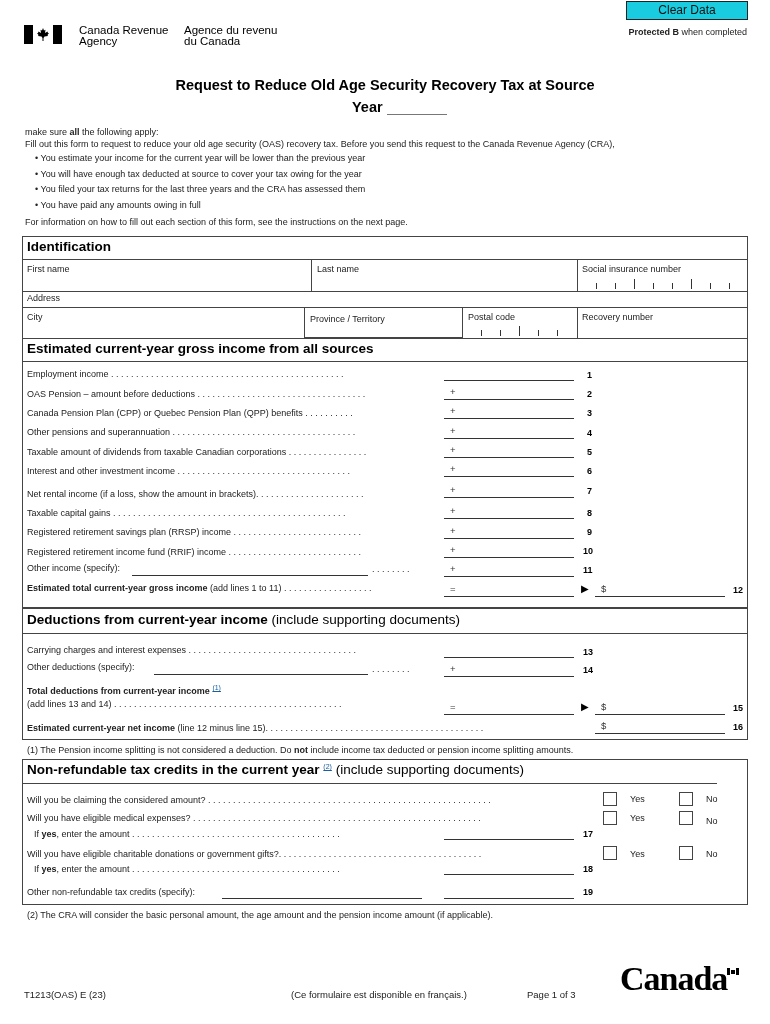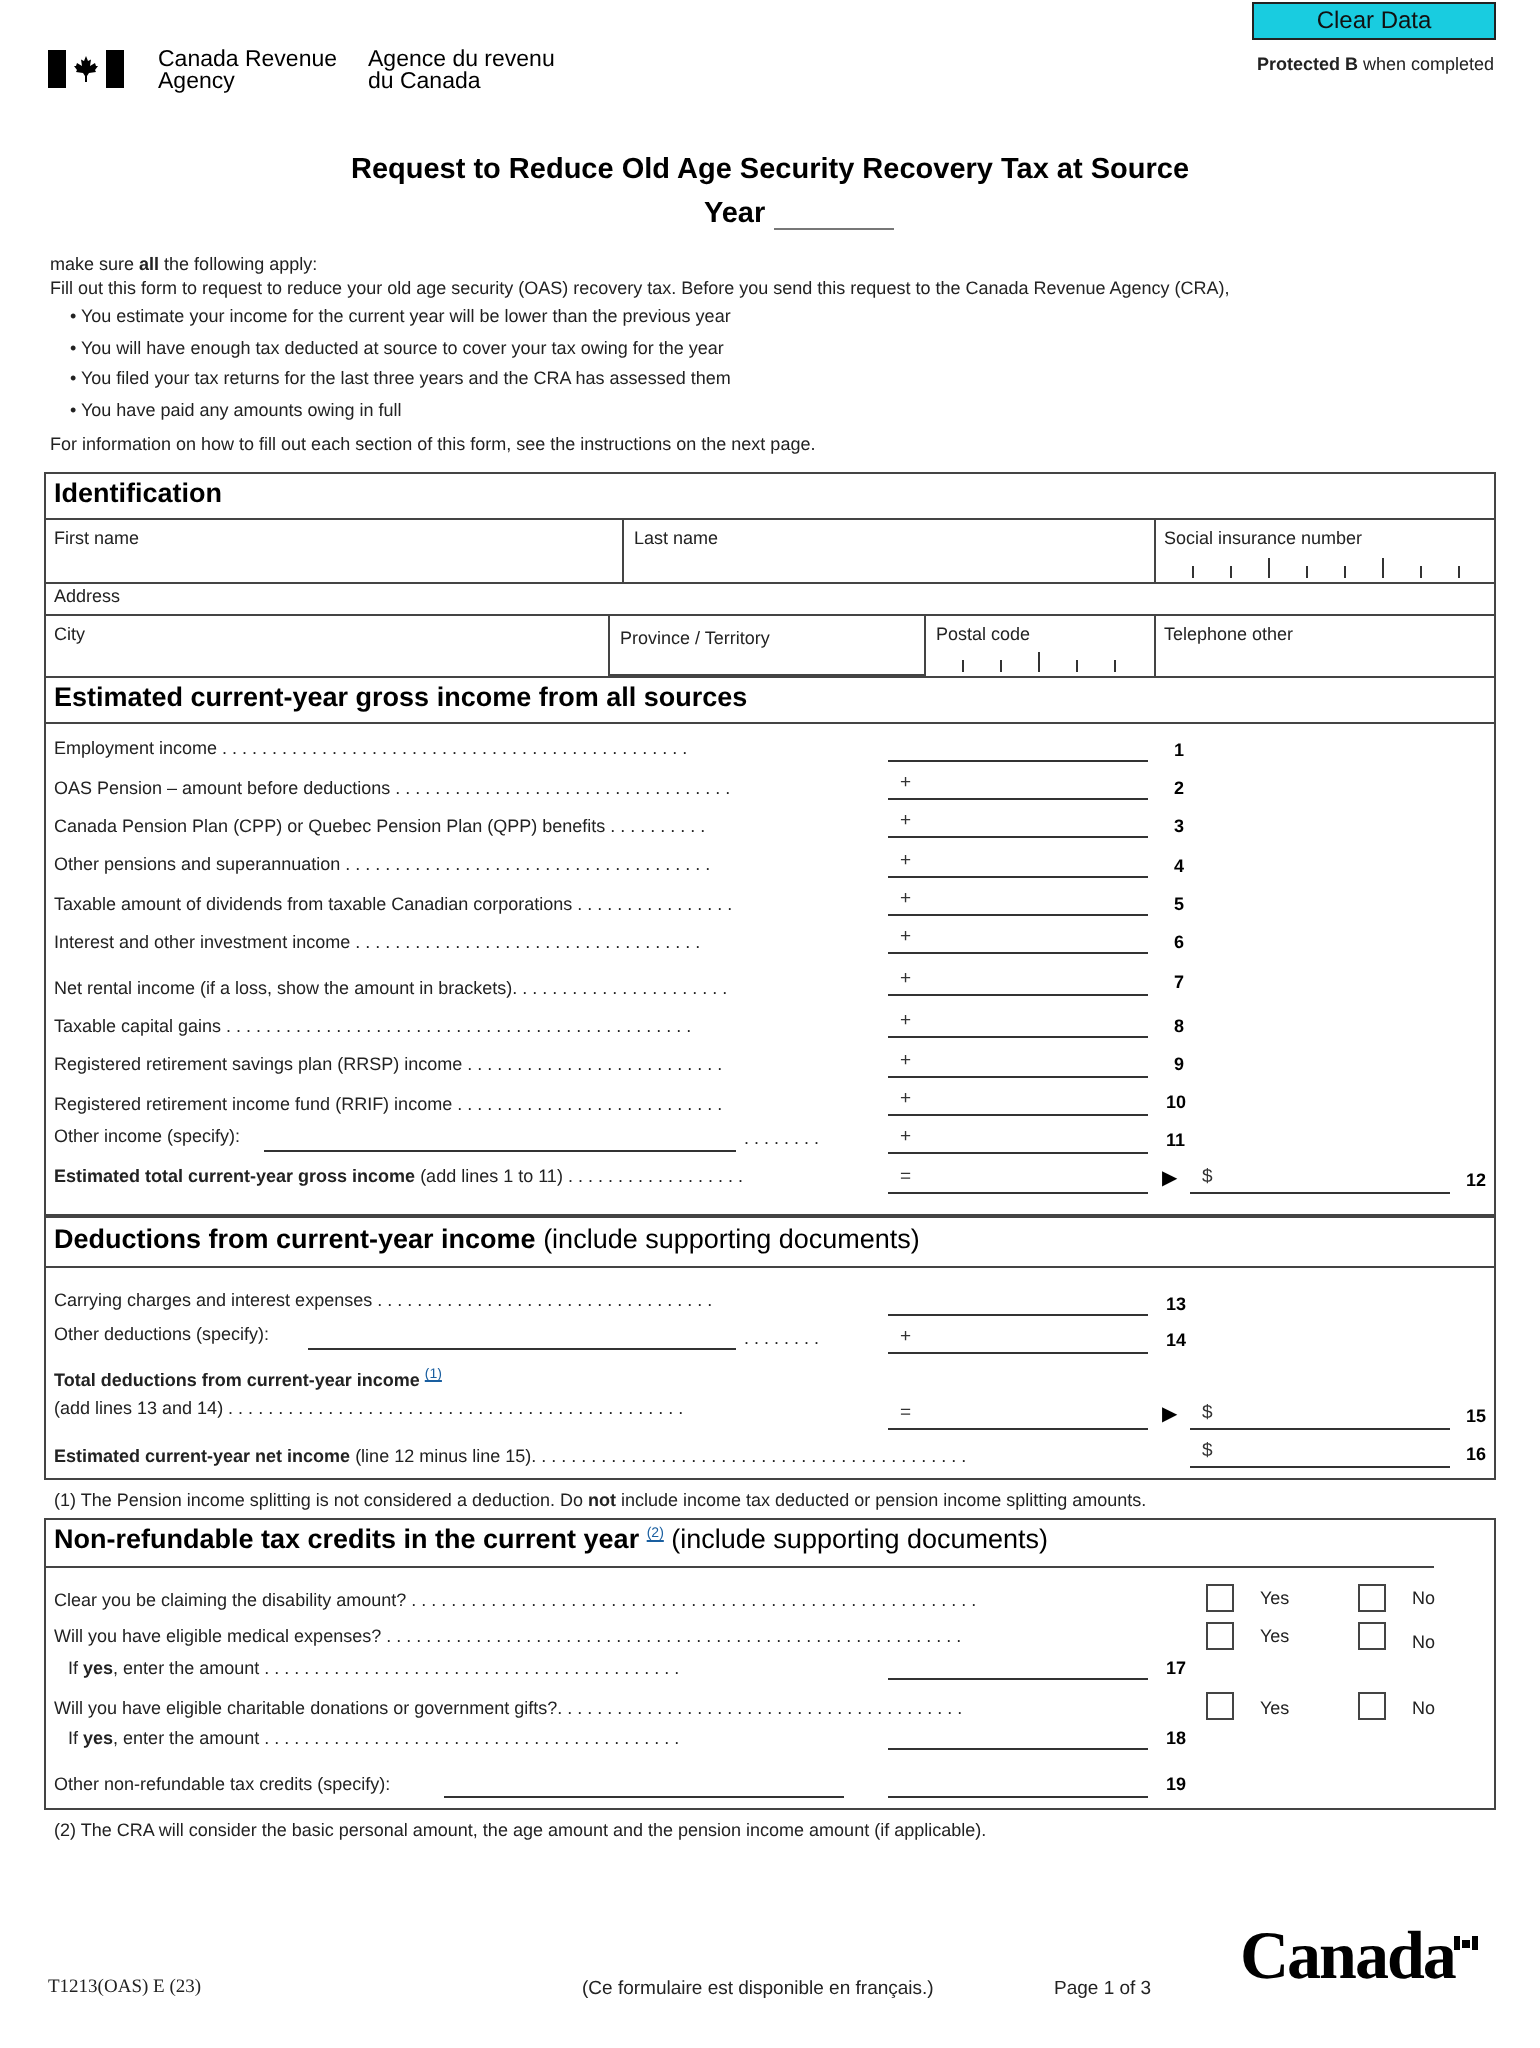--- a/index.html
+++ b/index.html
@@ -121,21 +121,21 @@
 <div class="abs vline" style="left:462px; top:307px; height:31px;"></div>
 <div class="abs lbl" style="left:468px; top:312px;">Postal code</div>
 <div class="abs" style="left:464px; top:324px; width:110px; height:14px;">
   <div class="abs tick" style="left:17px; top:6px; height:6px;"></div>
   <div class="abs tick" style="left:36px; top:6px; height:6px;"></div>
   <div class="abs tick" style="left:55px; top:2px; height:10px;"></div>
   <div class="abs tick" style="left:74px; top:6px; height:6px;"></div>
   <div class="abs tick" style="left:93px; top:6px; height:6px;"></div>
 </div>
 <div class="abs vline" style="left:577px; top:307px; height:31px;"></div>
-<div class="abs lbl" style="left:582px; top:312px;">Telephone other</div>
+<div class="abs lbl" style="left:582px; top:312px;">Recovery number</div>
 <div class="abs" style="left:579px; top:323px; width:168px; height:14px;"></div>
 <div class="abs hline" style="left:22px; top:338px; width:726px;"></div>
 
 <div class="abs sec-head" style="left:27px; top:341px;">Estimated current-year gross income from all sources</div>
 <div class="abs hline" style="left:22px; top:361px; width:726px;"></div>
 
 <div class="abs row-label" style="left:27px; top:369px; width:392px;">Employment income . . . . . . . . . . . . . . . . . . . . . . . . . . . . . . . . . . . . . . . . . . . . . . .</div>
 <div class="abs amt" style="left:444px; top:367px; width:130px;"></div>
 <div class="abs linenum" style="left:587px; top:370px;">1</div>
 
@@ -211,21 +211,21 @@
 <div class="abs row-label" style="left:27px; top:723px; width:565px;"><b>Estimated current-year net income</b><span> (line 12 minus line 15). . . . . . . . . . . . . . . . . . . . . . . . . . . . . . . . . . . . . . . . . . . .</span></div>
 <div class="abs amt" style="left:595px; top:720px; width:130px;"><span>$</span></div>
 <div class="abs linenum" style="left:733px; top:722px;">16</div>
 
 <div class="abs footnote" style="left:27px; top:745px;"><span>(1) The Pension income splitting is not considered a deduction. Do </span><b>not</b><span> include income tax deducted or pension income splitting amounts.</span></div>
 
 <div class="abs box" style="left:22px; top:759px; width:726px; height:146px;"></div>
 <div class="abs" style="left:27px; top:762px; font-size:13.5px;"><b>Non-refundable tax credits in the current year</b> <span class="sup">(2)</span><span> (include supporting documents)</span></div>
 <div class="abs hline" style="left:22px; top:783px; width:695px;"></div>
 
-<div class="abs row-label" style="left:27px; top:795px; width:545px;">Clear you be claiming the disability amount? . . . . . . . . . . . . . . . . . . . . . . . . . . . . . . . . . . . . . . . . . . . . . . . . . . . . . . . . .</div>
+<div class="abs row-label" style="left:27px; top:795px; width:545px;">Will you be claiming the considered amount? . . . . . . . . . . . . . . . . . . . . . . . . . . . . . . . . . . . . . . . . . . . . . . . . . . . . . . . . .</div>
 <div class="abs cb" style="left:603px; top:792px;"></div>
 <div class="abs yn" style="left:630px; top:794px;">Yes</div>
 <div class="abs cb" style="left:679px; top:792px;"></div>
 <div class="abs yn" style="left:706px; top:794px;">No</div>
 
 <div class="abs row-label" style="left:27px; top:813px; width:545px;">Will you have eligible medical expenses? . . . . . . . . . . . . . . . . . . . . . . . . . . . . . . . . . . . . . . . . . . . . . . . . . . . . . . . . . .</div>
 <div class="abs cb" style="left:603px; top:811px;"></div>
 <div class="abs yn" style="left:630px; top:813px;">Yes</div>
 <div class="abs cb" style="left:679px; top:811px;"></div>
 <div class="abs yn" style="left:706px; top:816px;">No</div>
@@ -244,21 +244,21 @@
 <div class="abs amt" style="left:444px; top:861px; width:130px;"></div>
 <div class="abs linenum" style="left:583px; top:864px;">18</div>
 
 <div class="abs row-label" style="left:27px; top:887px;">Other non-refundable tax credits (specify):</div>
 <div class="abs" style="left:222px; top:885px; width:200px; height:14px; border-bottom:1.5px solid #333;"></div>
 <div class="abs amt" style="left:444px; top:885px; width:130px;"></div>
 <div class="abs linenum" style="left:583px; top:887px;">19</div>
 
 <div class="abs footnote" style="left:27px; top:910px;">(2) The CRA will consider the basic personal amount, the age amount and the pension income amount (if applicable).</div>
 
-<div class="abs footer" style="left:24px; top:989px;font-family:Liberation Serif, serif;">T1213(OAS) E (23)</div>
+<div class="abs footer" style="left:24px; top:989px;">T1213(OAS) E (23)</div>
 <div class="abs footer" style="left:291px; top:989px;">(Ce formulaire est disponible en français.)</div>
 <div class="abs footer" style="left:527px; top:989px;">Page 1 of 3</div>
 <div class="abs" style="left:620px; top:960px;">
   <span class="canada-wm">Canada</span>
   <div class="abs" style="left:107px; top:8px; display:flex; gap:1px;">
     <div style="width:3px; height:7px; background:#000;"></div>
     <div style="width:4px; height:4px; background:#000; margin-top:2px;"></div>
     <div style="width:3px; height:7px; background:#000;"></div>
   </div>
 </div>

